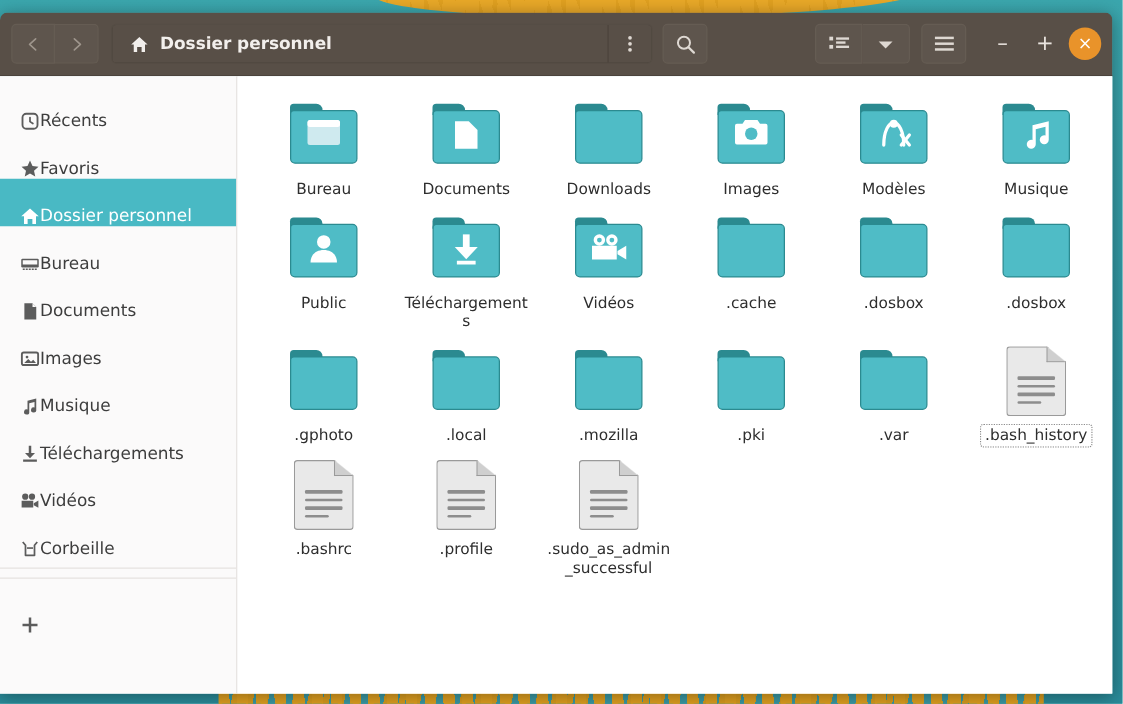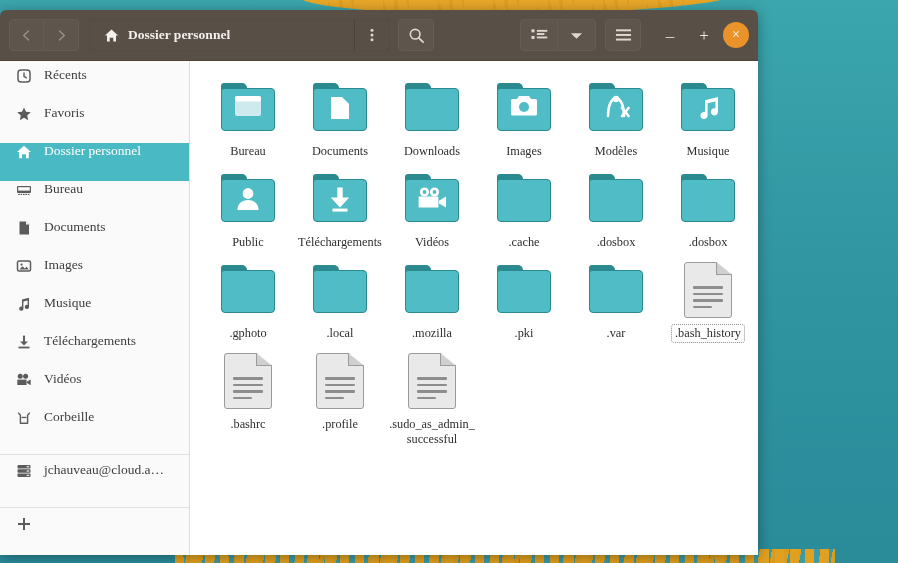--- a/index.html
+++ b/index.html
@@ -31,26 +31,25 @@
     background:
       repeating-linear-gradient(88deg, #e0a020 0 9px, rgba(224,160,32,0) 9px 15px),
       repeating-linear-gradient(100deg, #d99c1e 0 5px, rgba(217,156,30,0) 5px 12px),
       #3b9aa4;
   }
 
   
   #window {
     position: absolute;
     left: 0; top: 10px;
-    width: 758px; height: 545px;
+    width: 890px; height: 545px;
     display: flex; flex-direction: column;
     border-radius: 6px 6px 0 0;
     overflow: hidden;
     box-shadow: 0 2px 14px rgba(0,0,0,.35);
-    font-family: Liberation Serif, serif;
   }
 
   
   #headerbar {
     height: 51px; flex: 0 0 51px;
     background: #584f47;
     display: flex; align-items: center;
     padding: 0 9px;
     gap: 0;
     border-bottom: 1px solid #4b433c;
@@ -120,21 +119,21 @@
 
   
   #sidebar {
     width: 190px; flex: 0 0 190px;
     background: #fbfafa;
     border-right: 1px solid #e2dedb;
     padding-top: 6px;
     overflow: hidden;
   }
   .side-item {
-    display: flex; align-items: flex-start; gap: 12px;
+    display: flex; align-items: flex-end; 
     height: 38px; padding: 0 0 0 15px;
     color: #3d3d3d; font-size: 13.5px;
     cursor: pointer;
     white-space: nowrap;
   }
   .side-item .ico {
     width: 17px; height: 17px; flex: 0 0 17px;
     display: flex; align-items: center; justify-content: center;
     color: #5c5c5c;
   }
@@ -392,33 +391,20 @@
             <span class="ico">
               <svg width="16" height="16" viewBox="0 0 16 16">
                 <path d="M2.2 2.6 L4.4 5.2 V13.2 H11.6 V5.2 L13.8 2.6" fill="none" stroke="currentColor" stroke-width="1.4" stroke-linejoin="round"></path>
                 <rect x="5.6" y="6.8" width="4.8" height="1.3" fill="currentColor"></rect>
               </svg>
             </span>
             <span>Corbeille</span>
           </div>
         </div>
       <div class="side-sep"></div>
-      <div class="side-item">
-        <span class="ico">
-          <svg width="16" height="16" viewBox="0 0 16 16">
-            <rect x="1.5" y="2" width="13" height="3.4" rx="0.7" fill="#5c5c5c"></rect>
-            <rect x="1.5" y="6.3" width="13" height="3.4" rx="0.7" fill="#5c5c5c"></rect>
-            <rect x="1.5" y="10.6" width="13" height="3.4" rx="0.7" fill="#5c5c5c"></rect>
-            <rect x="10.6" y="3.2" width="2.6" height="1.1" fill="#fbfafa"></rect>
-            <rect x="10.6" y="7.5" width="2.6" height="1.1" fill="#fbfafa"></rect>
-            <rect x="10.6" y="11.8" width="2.6" height="1.1" fill="#fbfafa"></rect>
-          </svg>
-        </span>
-        <span>jchauveau@cloud.a…</span>
-      </div>
       <div class="side-sep"></div>
       <div class="side-item">
         <span class="ico">
           <svg width="16" height="16" viewBox="0 0 16 16">
             <rect x="7" y="2" width="2" height="12" fill="#5c5c5c"></rect>
             <rect x="2" y="7" width="12" height="2" fill="#5c5c5c"></rect>
           </svg>
         </span>
       </div>
     </div>

